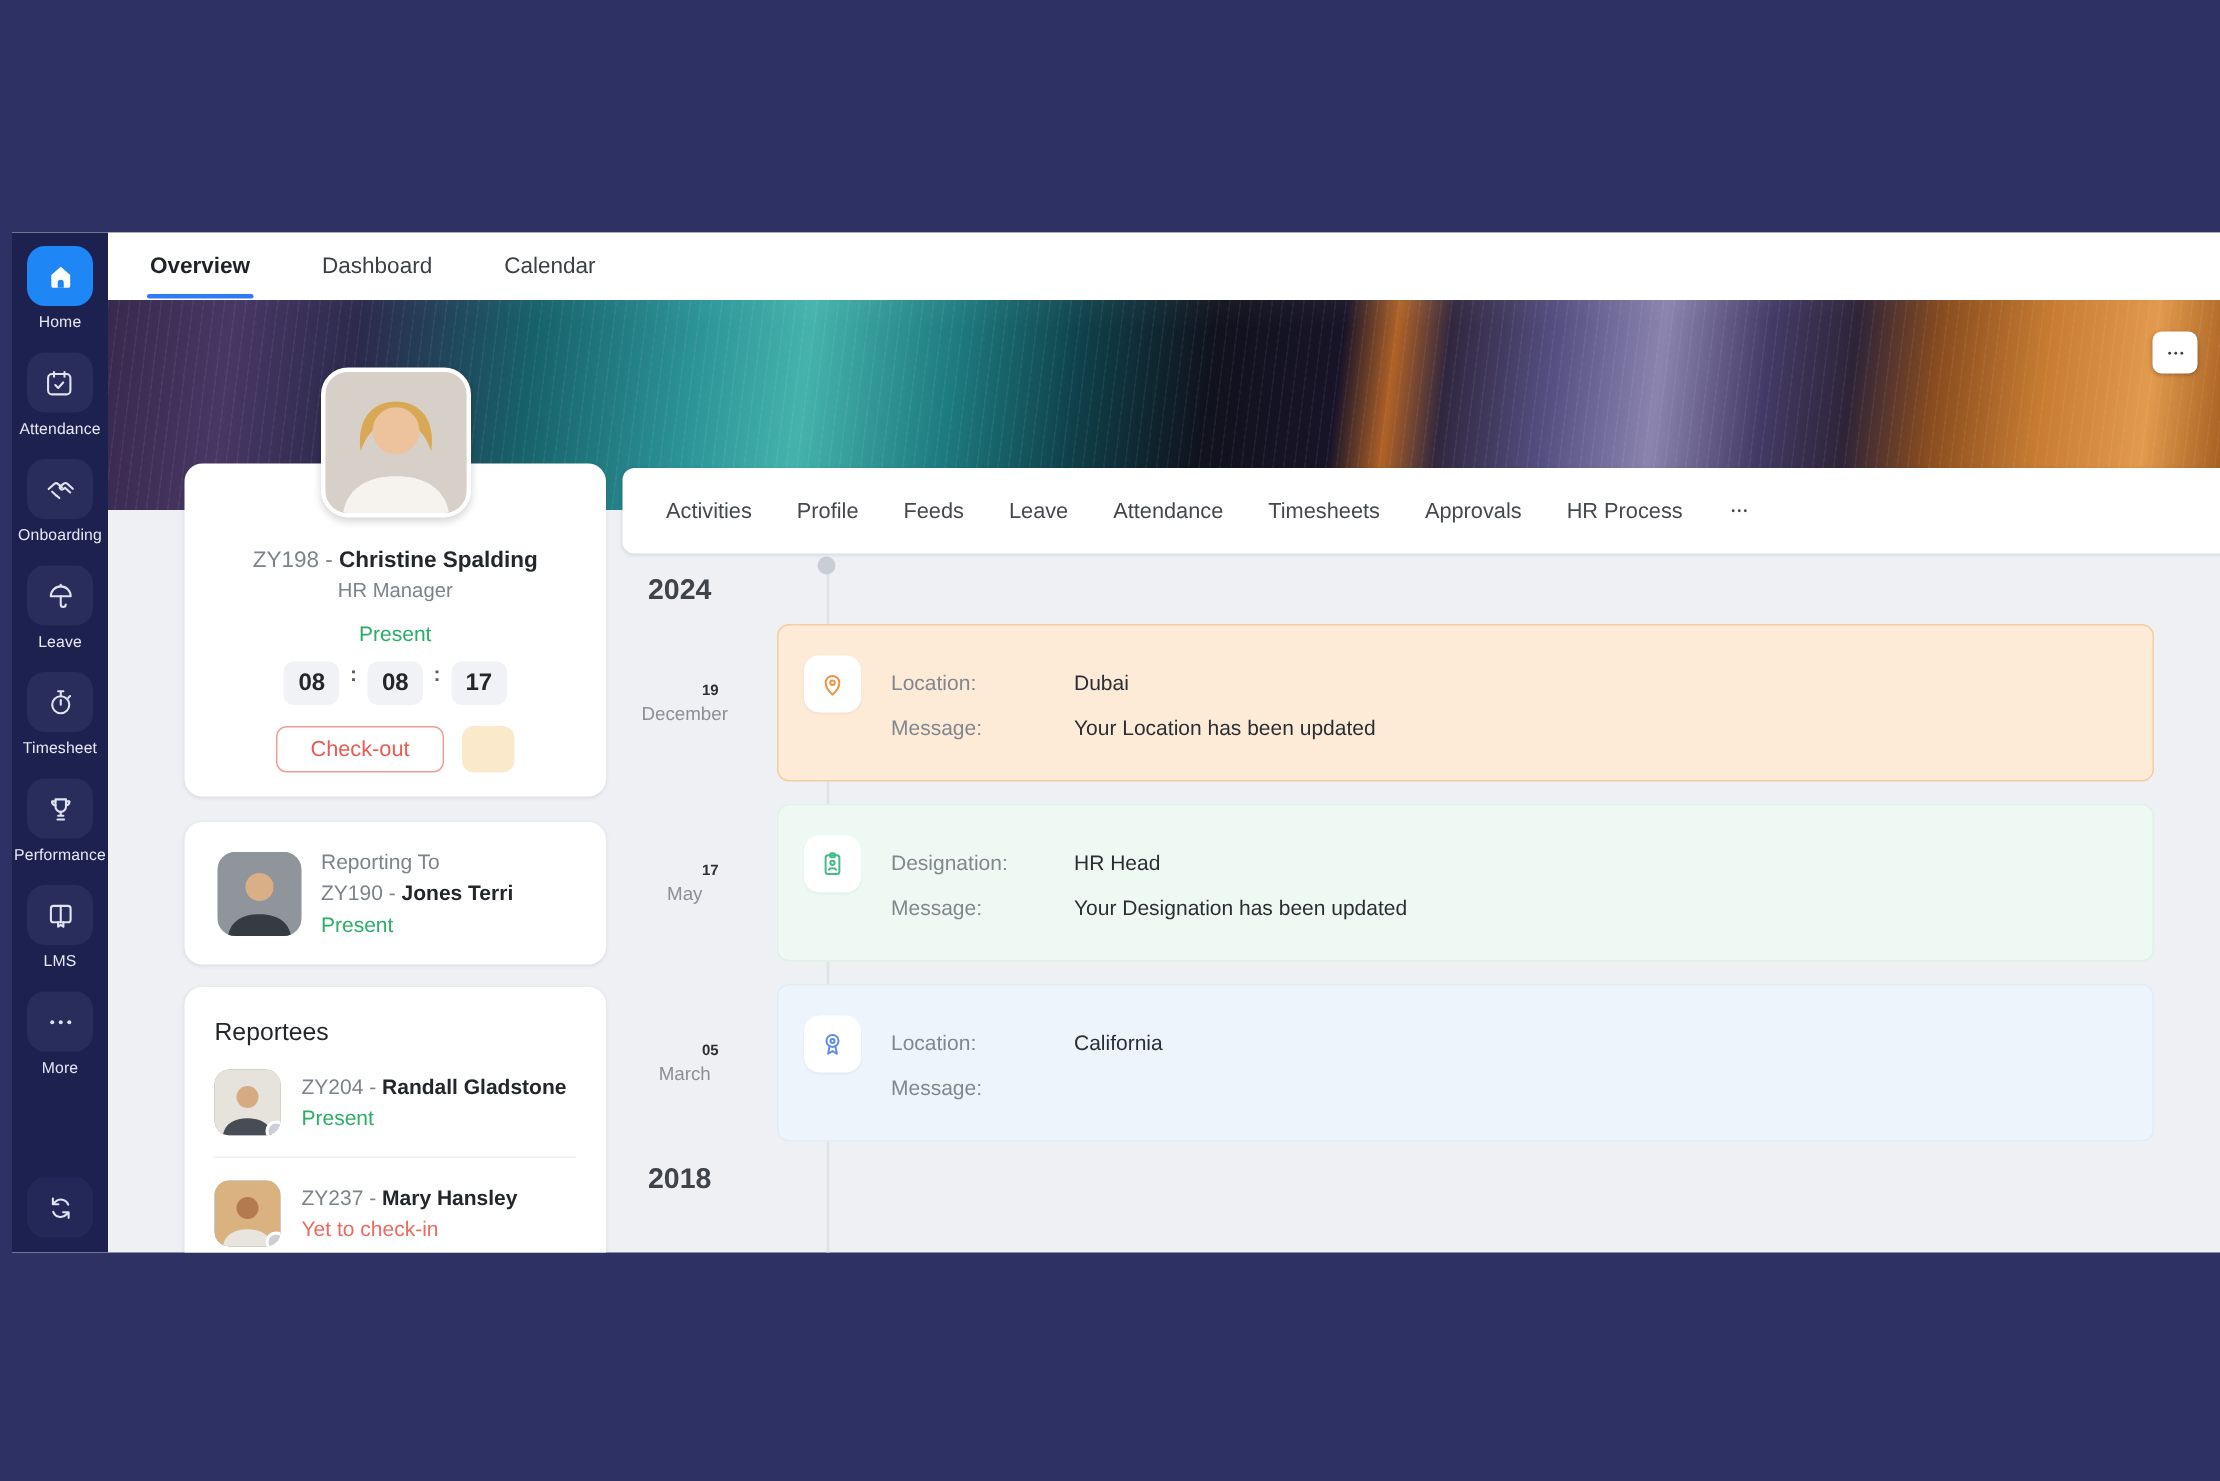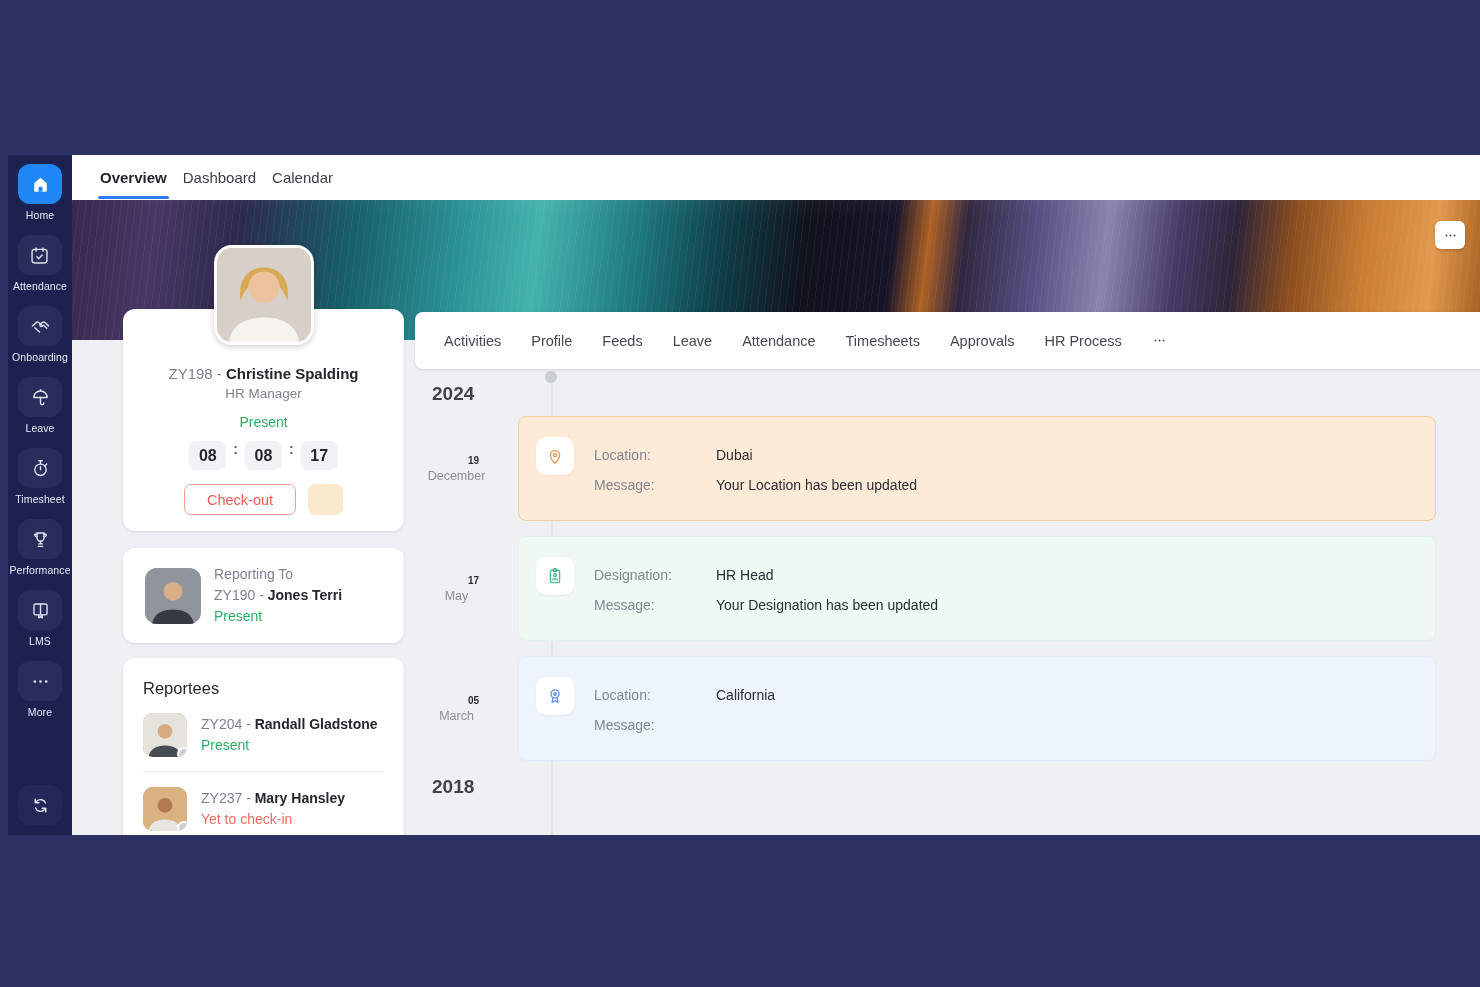--- a/index.html
+++ b/index.html
@@ -25,21 +25,21 @@
     display:flex; align-items:center; justify-content:center;
   }
   .tile svg { width:21px; height:21px; }
   .tile.active { background:#1e87f5; color:#fff; }
   .side-label { font-size:10.5px; color:#e6e9f4; margin-top:5px; letter-spacing:.1px; }
   .side-bottom { position:absolute; bottom:10px; left:50%; transform:translateX(-50%); }
   .side-bottom .tile { background:#232858; }
   
   .topnav {
     position:absolute; left:64px; top:0; right:0; height:45px; background:#fff;
-    display:flex; align-items:center; padding-left:28px; gap:16px;
+    display:flex; align-items:center; padding-left:28px; gap:48px;
   }
   .tnav-tab { position:relative; height:100%; display:flex; align-items:center; font-size:15px; color:#3c4045; cursor:pointer; }
   .tnav-tab.active { color:#1f2328; font-weight:bold; }
   .tnav-tab.active::after { content:""; position:absolute; left:-2px; right:-2px; bottom:1px; height:3px; background:#2f7af5; border-radius:2px; }
   
   .banner {
     position:absolute; left:64px; top:45px; right:0; height:140px;
     background:
       radial-gradient(130% 80% at 48% -30%, rgba(255,255,255,0.10), rgba(0,0,0,0) 55%),
       repeating-linear-gradient(97deg, rgba(255,255,255,0.05) 0 1px, rgba(0,0,0,0) 1px 7px),

